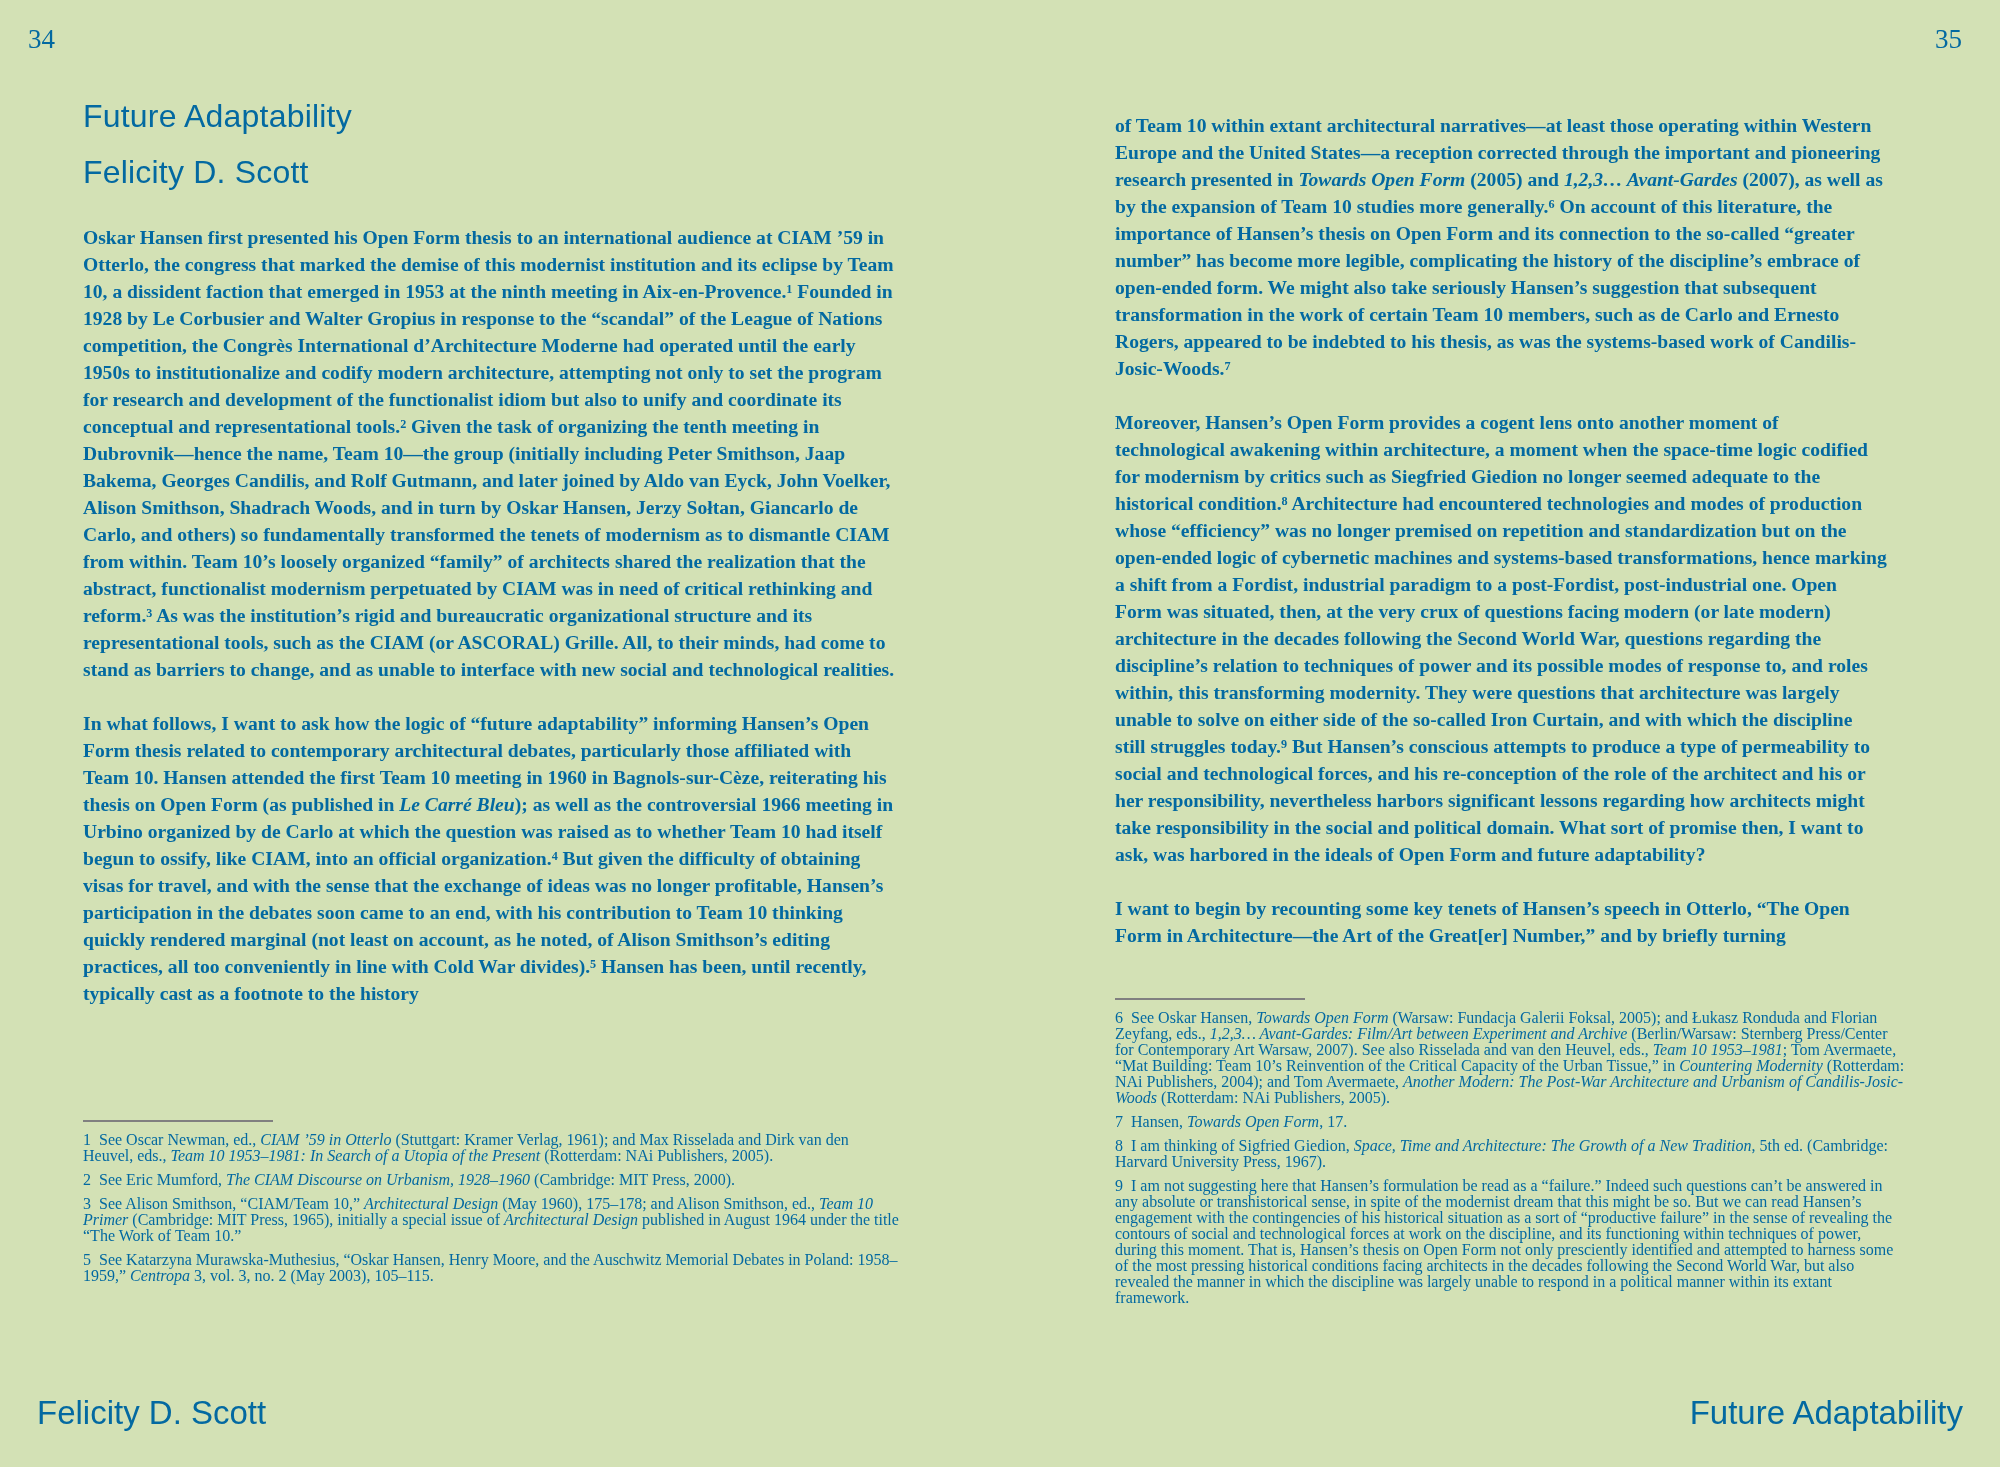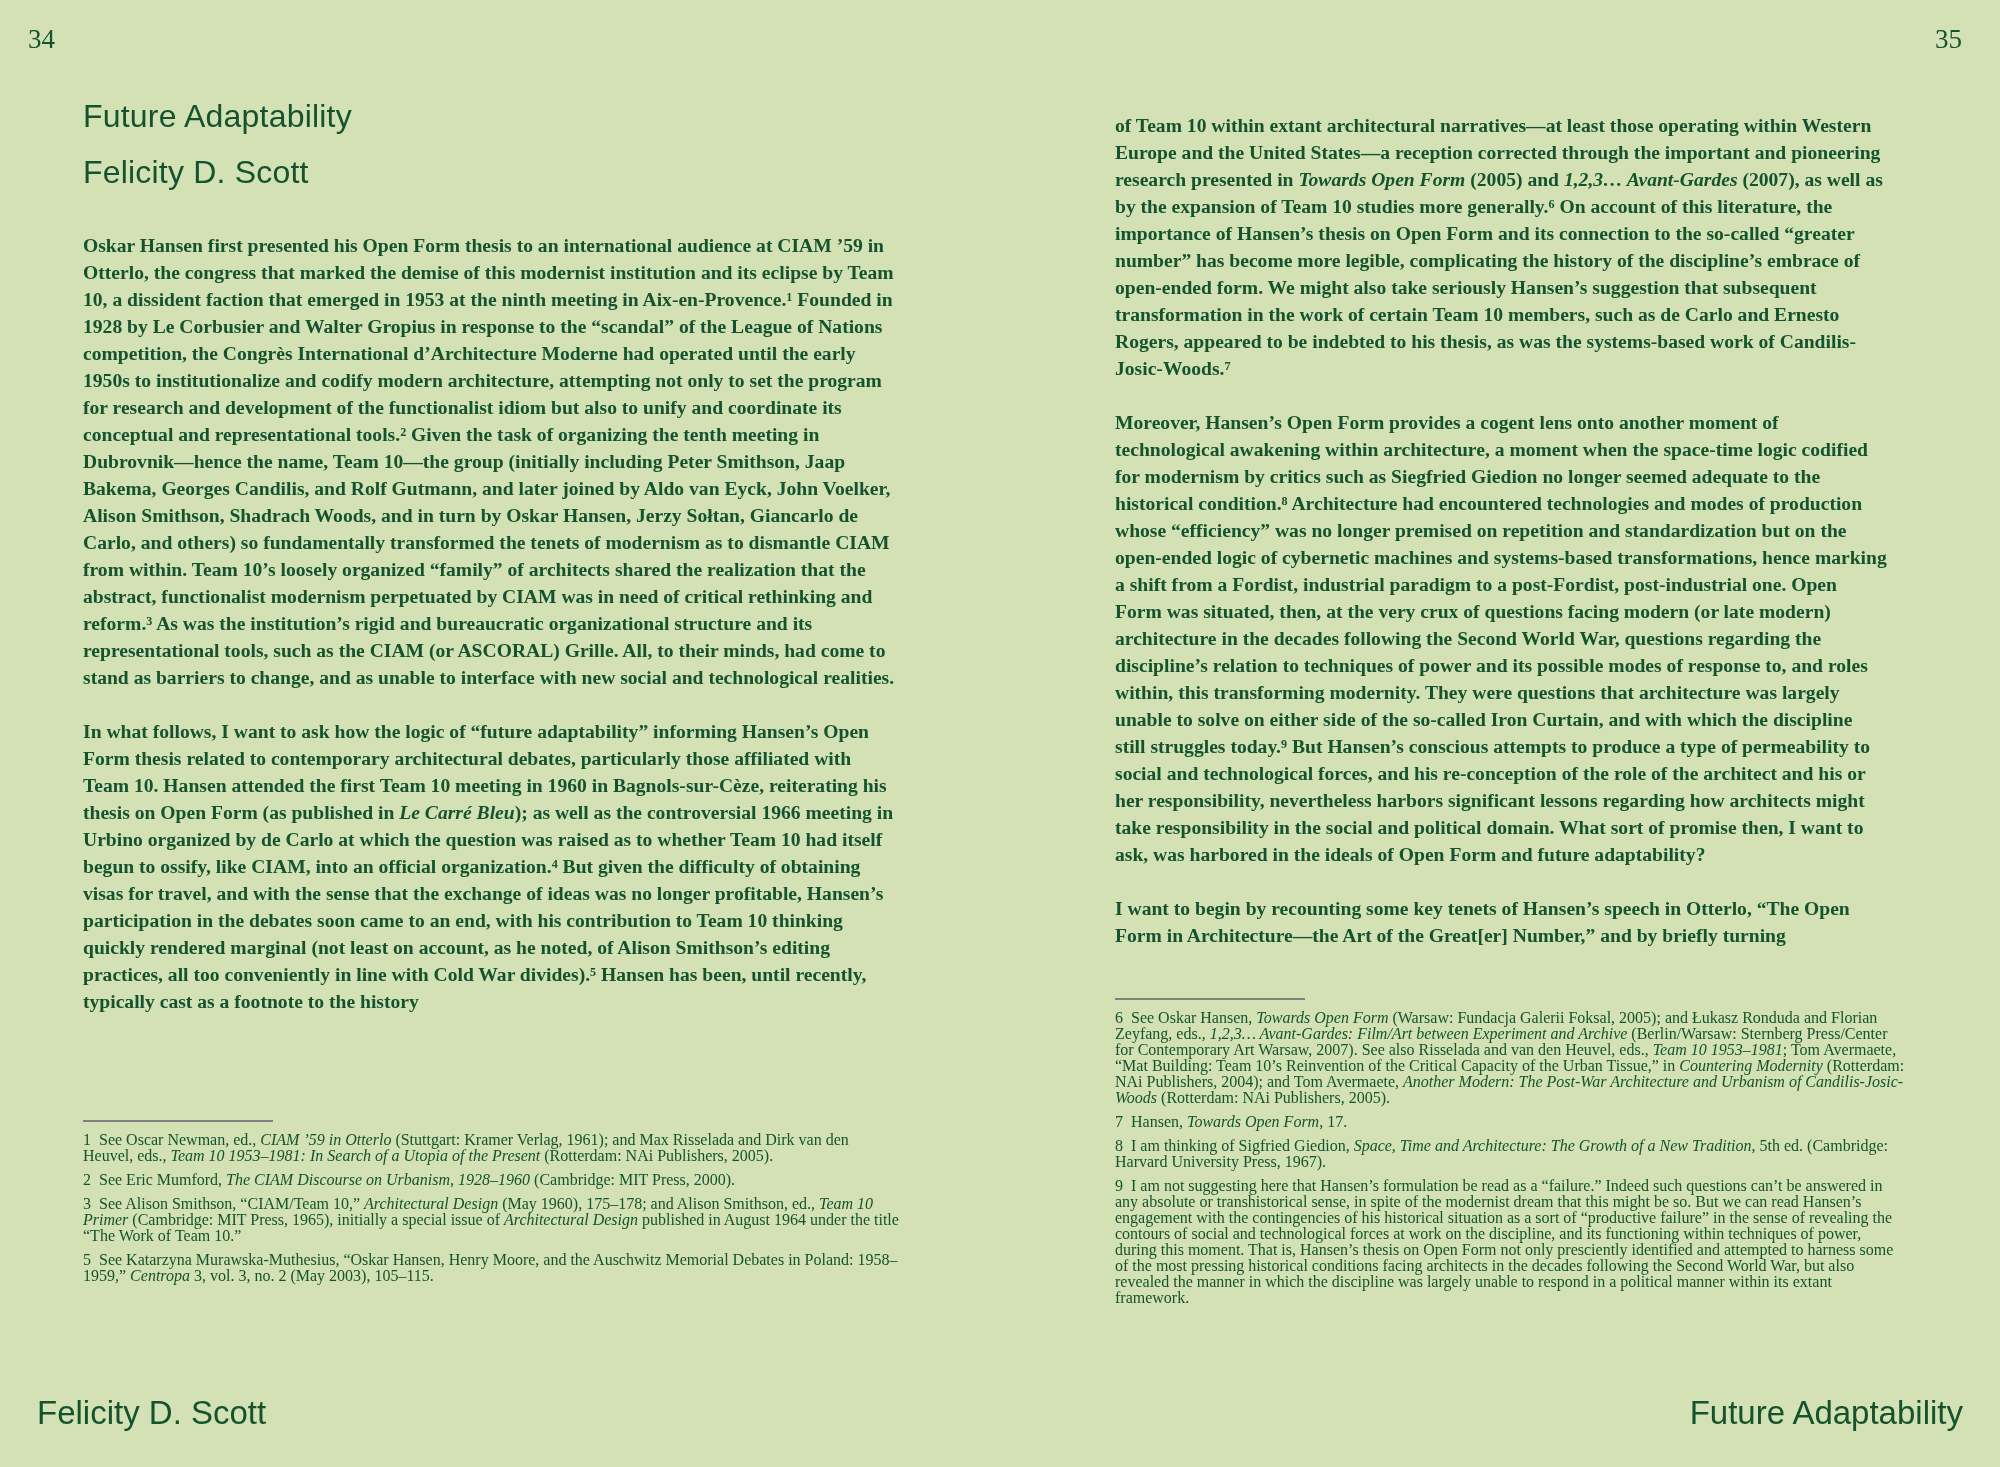--- a/index.html
+++ b/index.html
@@ -13,21 +13,21 @@
   .pagenum-left  { left:28px; }
   .pagenum-right { right:38px; }
 
   .left-col  { position:absolute; left:83px;  top:88px;  width:818px; }
   .right-col { position:absolute; left:1115px; top:112px; width:772px; }
 
   .title-line {
     font-family:"Liberation Sans", sans-serif;
     font-size:32px; line-height:56px; letter-spacing:0.2px;
   }
-  .body-block { margin-top:32px; }
+  .body-block { margin-top:24px; }
   p.body-par { margin:0 0 27px 0; font-size:19.6px; line-height:27px; text-align:left;font-weight:bold; }
   p.body-par:last-child { margin-bottom:0; }
 
   sup { font-size:62%; line-height:0; vertical-align:baseline; position:relative; top:-0.45em; }
   i { font-style:italic; }
 
   .footnotes { position:absolute; font-size:16px; line-height:16px; }
   .left-fn  { left:83px;  top:1120px; width:818px; }
   .right-fn { left:1115px; top:998px;  width:792px; }
   .fn-rule { width:190px; border:none; border-top:2.5px solid currentColor; margin:0 0 10px 0; }
@@ -37,21 +37,21 @@
     position:absolute; top:1394px;
     font-family:"Liberation Sans", sans-serif;
     font-size:33px; line-height:38px;
   }
   .footer-left  { left:37px; }
   .footer-right { right:37px; }
 </style>
 </head>
 <body>
 
-<div class="spread" style="background: rgb(211, 225, 181); color: #14532d;">
+<div class="spread" style="background: rgb(211, 225, 181); color: #0369a1;">
 
   <div class="pagenum pagenum-left">34</div>
   <div class="pagenum pagenum-right">35</div>
 
   <div class="left-col">
     <div class="title-line">Future Adaptability</div>
     <div class="title-line">Felicity D. Scott</div>
     <div class="body-block">
       <p class="body-par"><span>Oskar Hansen first presented his Open Form thesis to an international audience at CIAM ’59 in Otterlo, the congress that marked the demise of this modernist institution and its eclipse by Team 10, a dissident faction that emerged in 1953 at the ninth meeting in Aix-en-Provence.</span><sup>1</sup><span> Founded in 1928 by Le Corbusier and Walter Gropius in response to the “scandal” of the League of Nations competition, the Congrès International d’Architecture Moderne had operated until the early 1950s to institutionalize and codify modern architecture, attempting not only to set the program for research and development of the functionalist idiom but also to unify and coordinate its conceptual and representational tools.</span><sup>2</sup><span> Given the task of organizing the tenth meeting in Dubrovnik—hence the name, Team 10—the group (initially including Peter Smithson, Jaap Bakema, Georges Candilis, and Rolf Gutmann, and later joined by Aldo van Eyck, John Voelker, Alison Smithson, Shadrach Woods, and in turn by Oskar Hansen, Jerzy Sołtan, Giancarlo de Carlo, and others) so fundamentally transformed the tenets of modernism as to dismantle CIAM from within. Team 10’s loosely organized “family” of architects shared the realization that the abstract, functionalist modernism perpetuated by CIAM was in need of critical rethinking and reform.</span><sup>3</sup><span> As was the institution’s rigid and bureaucratic organizational structure and its representational tools, such as the CIAM (or ASCORAL) Grille. All, to their minds, had come to stand as barriers to change, and as unable to interface with new social and technological realities.</span></p>
       <p class="body-par"><span>In what follows, I want to ask how the logic of “future adaptability” informing Hansen’s Open Form thesis related to contemporary architectural debates, particularly those affiliated with Team 10. Hansen attended the first Team 10 meeting in 1960 in Bagnols-sur-Cèze, reiterating his thesis on Open Form (as published in </span><i>Le Carré Bleu</i><span>); as well as the controversial 1966 meeting in Urbino organized by de Carlo at which the question was raised as to whether Team 10 had itself begun to ossify, like CIAM, into an official organization.</span><sup>4</sup><span> But given the difficulty of obtaining visas for travel, and with the sense that the exchange of ideas was no longer profitable, Hansen’s participation in the debates soon came to an end, with his contribution to Team 10 thinking quickly rendered marginal (not least on account, as he noted, of Alison Smithson’s editing practices, all too conveniently in line with Cold War divides).</span><sup>5</sup><span> Hansen has been, until recently, typically cast as a footnote to the history</span></p>

